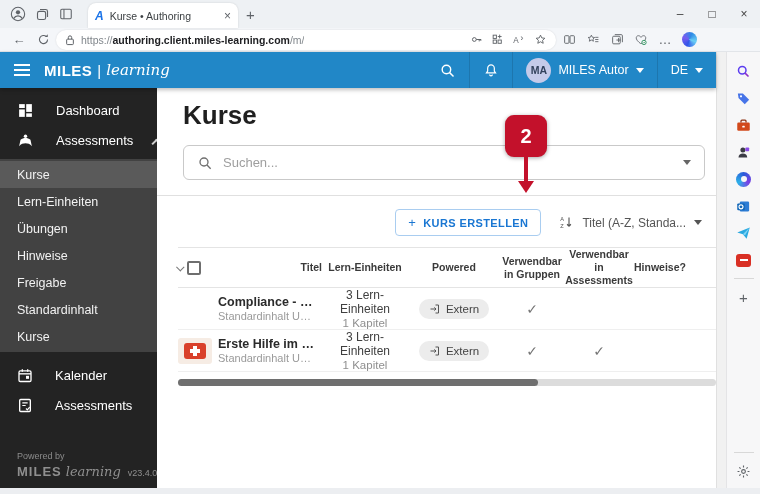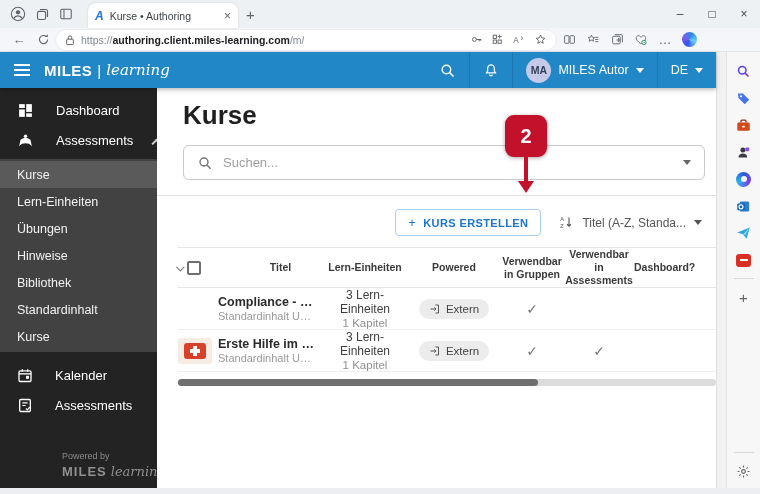--- a/index.html
+++ b/index.html
@@ -48,21 +48,21 @@
 
   
   .app-body { height:400px; display:flex; }
   .sidebar { width:157px; background:#232323; color:#fff; display:flex; flex-direction:column; padding-top:7px; flex:0 0 auto; }
   .side-item { height:30px; display:flex; align-items:center; gap:22px; padding:0 6px 0 17px; font-size:13px; font-weight:500; }
   .side-item svg { flex:0 0 auto; }
   .chev-up { margin-left:auto; width:7px; height:7px; border-left:2px solid #cfcfcf; border-top:2px solid #cfcfcf; transform:rotate(45deg) translateY(2px); }
   .sub-list { background:#424242; margin-top:4px; margin-bottom:8px; padding:2px 0; }
   .sub-item { height:27px; display:flex; align-items:center; padding-left:17px; font-size:12.5px; color:#f2f2f2; }
   .sub-item.selected { background:#5a5a5a; }
-  .side-footer { margin-top:auto; padding:8px 12px 9px 17px; color:#9a9a9a;margin-left:45px; }
+  .side-footer { margin-top:auto; padding:8px 12px 9px 17px; color:#9a9a9a; }
   .pw { font-size:9px; margin-bottom:3px; color:#8b8b8b; }
   .side-footer .brandrow { display:flex; align-items:baseline; gap:4px; color:#8f8f8f; }
   .side-footer .b1 { font-weight:bold; font-size:13px; letter-spacing:1px; }
   .side-footer .b2 { font-family:"DejaVu Serif", serif; font-style:italic; font-size:13px; }
   .side-footer .ver { font-size:9px; margin-left:3px; }
 
   
   .main { flex:1; background:#fff; position:relative; overflow:hidden; }
   .hero { padding:8px 11px 15px 26px; border-bottom:1px solid #e0e0e0; }
   .page-title { font-size:26px; font-weight:bold; color:#1f1f1f; margin:4px 0 14px; }
@@ -78,21 +78,21 @@
   .caret-dark { width:0; height:0; border:4px solid transparent; border-top:5px solid #555; margin-top:4px; }
 
   .table { margin:2px 0 0 21px; width:538px; }
   .trow { display:grid; grid-template-columns:40px 104px 86px 92px 64px 70px 82px; align-items:center; }
   .thead { border-top:1px solid #e4e4e4; border-bottom:1px solid #e4e4e4; min-height:37px; font-size:10.5px; font-weight:bold; color:#3a3a3a; line-height:1.25; }
   .tbody-row { min-height:40px; border-bottom:1px solid #efefef; }
   .c-center { text-align:center; }
   .selcell { display:flex; align-items:center; gap:3px; }
   .chev-open { width:6px; height:6px; border-left:1.5px solid #777; border-bottom:1.5px solid #777; transform:rotate(-45deg) translateY(-1px); }
   .checkbox { width:14px; height:14px; border:2px solid #6e6e6e; border-radius:2px; background:#fff; }
-  .th-titel { padding-left:5px; text-align:center;margin-left:16px; }
+  .th-titel { padding-left:5px; text-align:right;margin-left:16px; }
   .thumb { width:34px; height:26px; border-radius:3px; overflow:hidden; }
   .thumb-people { background:linear-gradient(90deg,#9aa0a8 0 12%,#2a2d35 12% 30%,#8d939c 30% 42%,#1d2026 42% 58%,#858b94 58% 70%,#23262e 70% 88%,#a8adb4 88% 100%); }
   .thumb-firstaid { background:#f6ece4; display:flex; align-items:center; justify-content:center; position:relative; }
   .fa-box { width:22px; height:16px; background:#d9402a; border-radius:3px; position:relative; }
   .fa-box::before { content:""; position:absolute; left:9px; top:3px; width:4px; height:10px; background:#fff; }
   .fa-box::after { content:""; position:absolute; left:6px; top:6px; width:10px; height:4px; background:#fff; }
   .titlecell { overflow:hidden; padding-right:6px; }
   .row-title { font-size:12.5px; font-weight:bold; color:#2b2b2b; white-space:nowrap; overflow:hidden; text-overflow:ellipsis; }
   .row-sub { font-size:11px; color:#9a9a9a; white-space:nowrap; overflow:hidden; text-overflow:ellipsis; margin-top:1px; }
   .units-1 { font-size:12px; color:#3f3f3f; }
@@ -278,21 +278,21 @@
                 <path d="M3 20c2.5-3 6-4 9-4s6.5 1 9 4l-2-9c-2-1.6-4.5-2.4-7-2.4S7 9.4 5 11z" fill="#fff"></path>
               </svg>
             <span>Assessments</span>
             <span class="chev-up"></span>
           </div>
           <div class="sub-list">
             <div class="sub-item selected">Kurse</div>
             <div class="sub-item">Lern-Einheiten</div>
             <div class="sub-item">Übungen</div>
             <div class="sub-item">Hinweise</div>
-            <div class="sub-item">Bibliothek</div>
+            <div class="sub-item">Freigabe</div>
             <div class="sub-item">Standardinhalt</div>
             <div class="sub-item">Kurse</div>
           </div>
           <div class="side-item">
             <svg width="16" height="17" viewBox="0 0 24 24">
                 <rect x="3" y="5" width="18" height="16" rx="2" fill="none" stroke="#fff" stroke-width="2"></rect>
                 <path d="M3 9.5h18" stroke="#fff" stroke-width="2"></path>
                 <path d="M8 2.5v4M16 2.5v4" stroke="#fff" stroke-width="2"></path>
                 <rect x="13.5" y="12.5" width="4.5" height="4.5" fill="#fff"></rect>
               </svg>
@@ -349,21 +349,21 @@
             <div class="trow thead">
               <div class="selcell">
                 <span class="chev-open"></span>
                 <span class="checkbox"></span>
               </div>
               <div class="th-titel">Titel</div>
               <div class="c-center">Lern-Einheiten</div>
               <div class="c-center">Powered</div>
               <div class="c-center">Verwendbar in Gruppen</div>
               <div class="c-center">Verwendbar in Assessments</div>
-              <div>Dashboard?</div>
+              <div>Hinweise?</div>
             </div>
 
             <div class="trow tbody-row">
               <div><span class="thumb thumb-people"></span></div>
               <div class="titlecell">
                 <div class="row-title">Compliance - Einfüh...</div>
                 <div class="row-sub">Standardinhalt Unterwe...</div>
               </div>
               <div class="c-center">
                 <div class="units-1">3 Lern-Einheiten</div>

